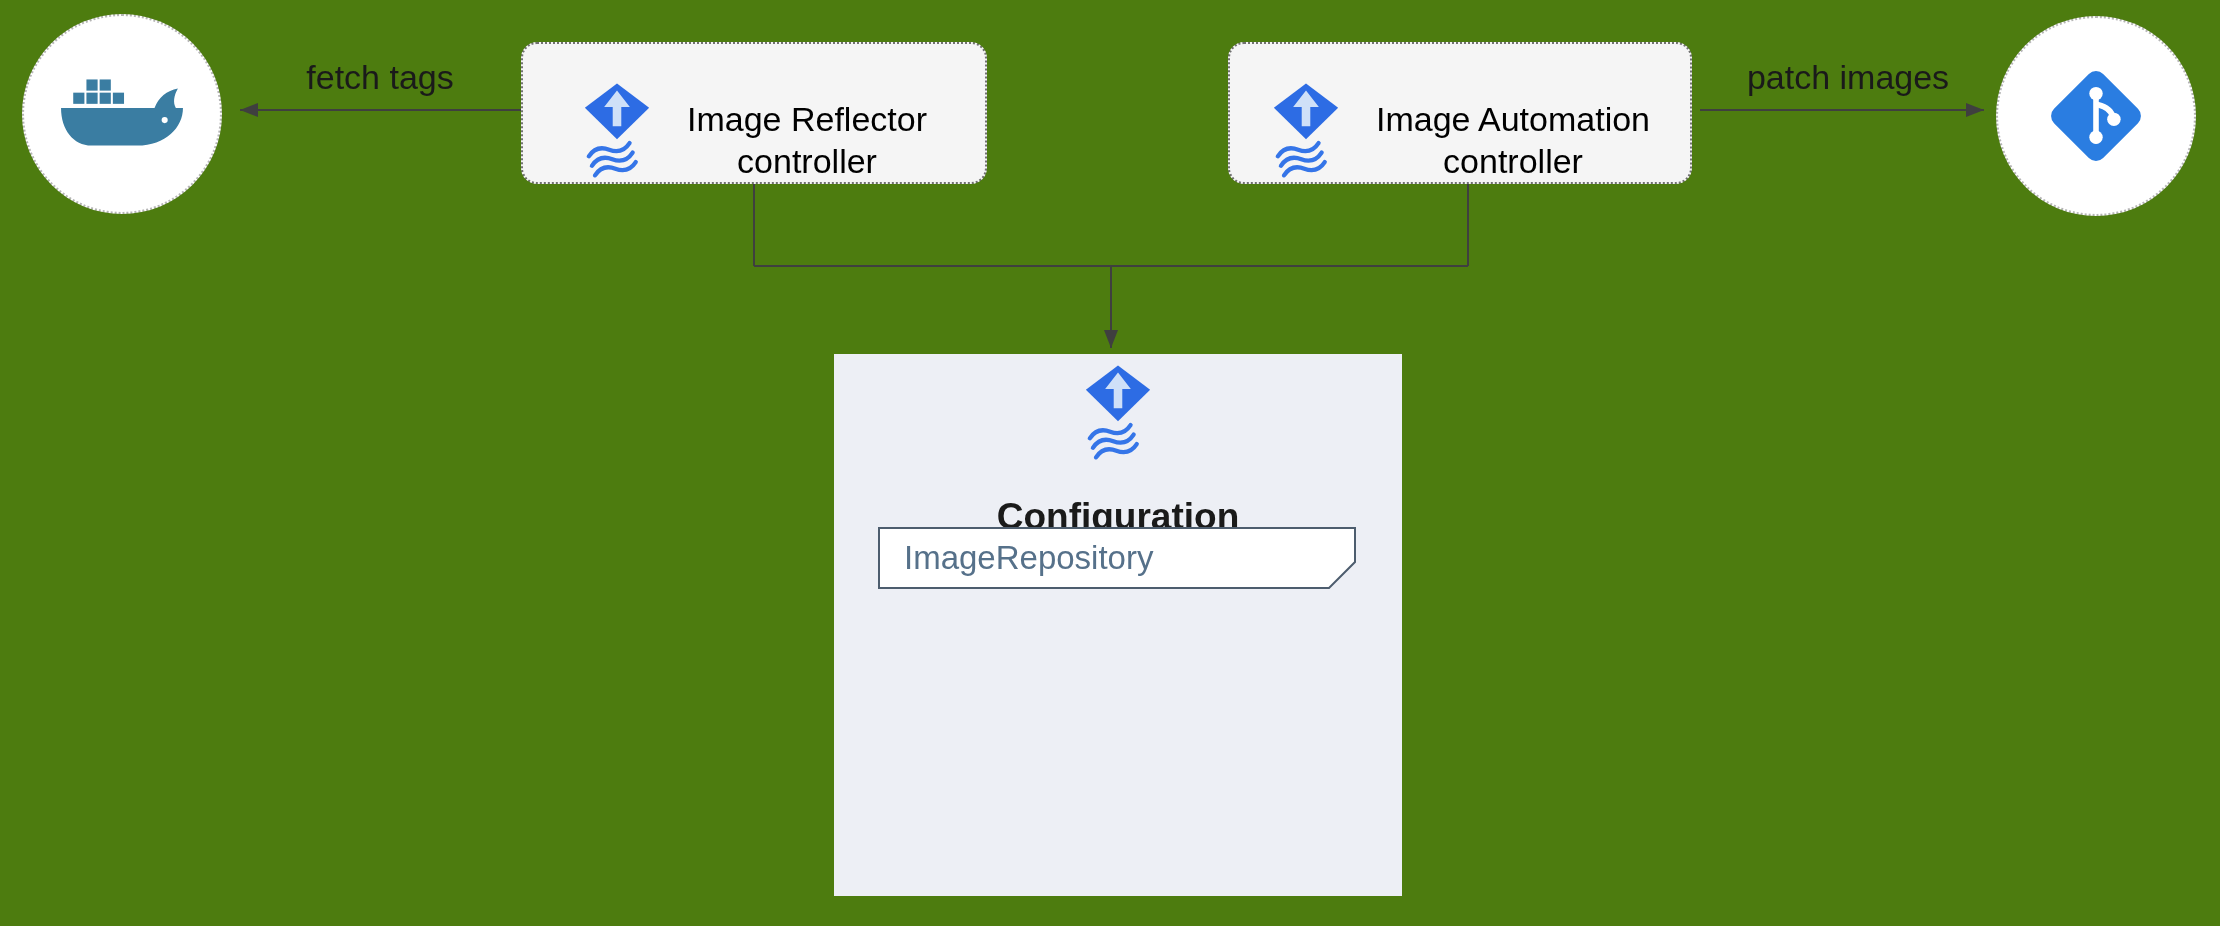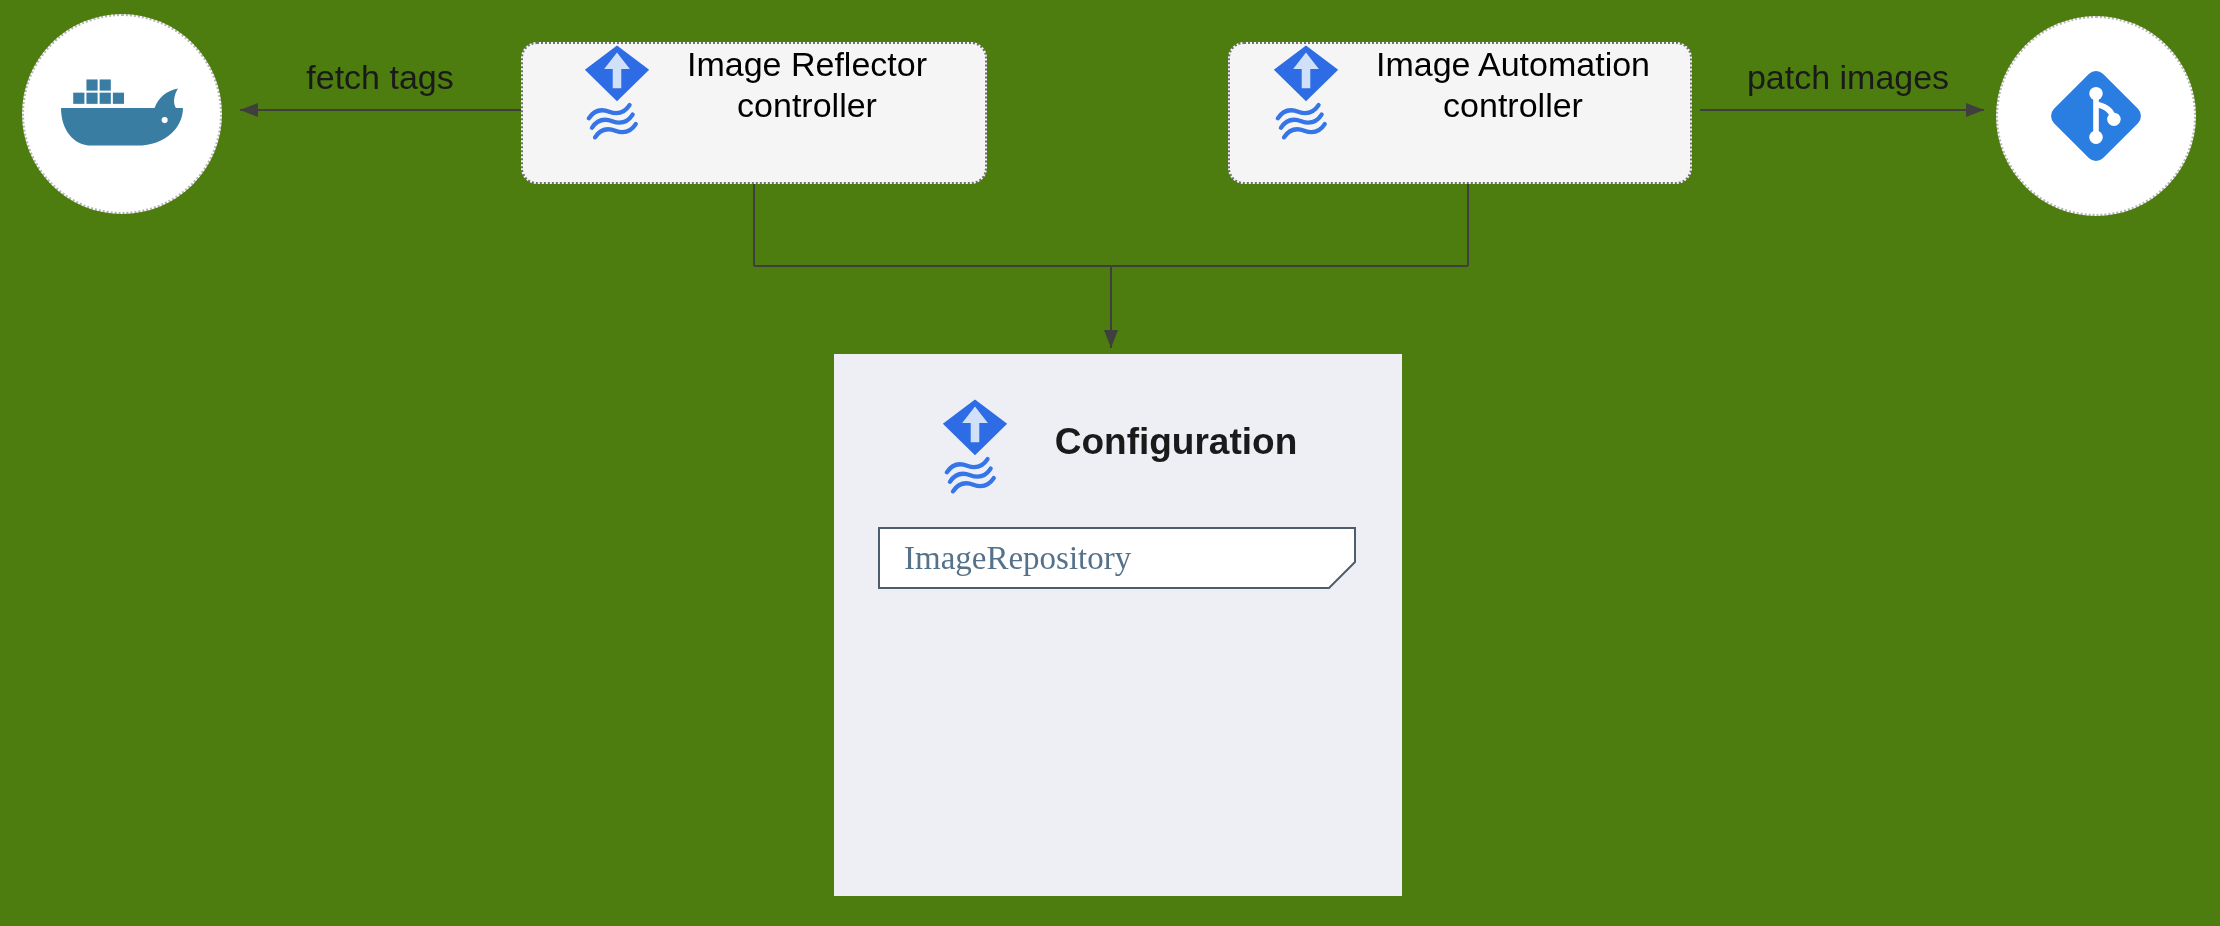--- a/index.html
+++ b/index.html
@@ -27,49 +27,50 @@
     position:absolute;width:200px;height:200px;border-radius:50%;
     border:2px dotted var(--circle-border);background:#ffffff;
     display:flex;align-items:center;justify-content:center;box-sizing:border-box;
   }
   .docker-node{left:22px;top:14px;}
   .git-node{left:1996px;top:16px;}
 
   .controller-box{
     position:absolute;height:142px;box-sizing:border-box;
     background:var(--box-bg);border:2px dotted var(--box-border);border-radius:16px;
-    display:flex;align-items:flex-start;justify-content:center;gap:34px;
+    display:flex;align-items:flex-end;justify-content:center;gap:34px;
   }
   .reflector-box{left:521px;top:42px;width:466px;}
   .automation-box{left:1228px;top:42px;width:464px;}
   .controller-label{
     font-size:34px;line-height:1.22;color:#000;text-align:center;font-weight:400;
   }
 
   .edge-label{
     position:absolute;transform:translateX(-50%);
     font-size:34px;color:var(--label-color);white-space:nowrap;
   }
   .fetch-label{left:380px;top:58px;}
   .patch-label{left:1848px;top:58px;}
 
   .config-panel{
     position:absolute;left:834px;top:354px;width:568px;height:542px;
     background:var(--panel-bg);box-sizing:border-box;
   }
   .config-header{
     display:flex;align-items:center;justify-content:center;gap:44px;
-    padding-top:44px;
+    padding-top:10px;
+    flex-direction:column;
   }
   .config-title{
     font-size:37px;font-weight:bold;color:#1a1a1a;margin-top:-12px;
   }
   .config-items{
     position:absolute;left:44px;top:173px;width:478px;
-    display:flex;flex-direction:row;gap:26px;font-family:Liberation Serif, serif;
+    display:flex;flex-direction:row;gap:26px;
   }
   .crd-item{
     position:relative;width:478px;height:62px;
   }
   .crd-item svg{position:absolute;left:0;top:0;width:100%;height:100%;}
   .crd-item .crd-label{
     position:relative;z-index:1;display:flex;align-items:center;height:100%;
     padding-left:26px;font-size:33px;color:var(--item-text);
   }
 

